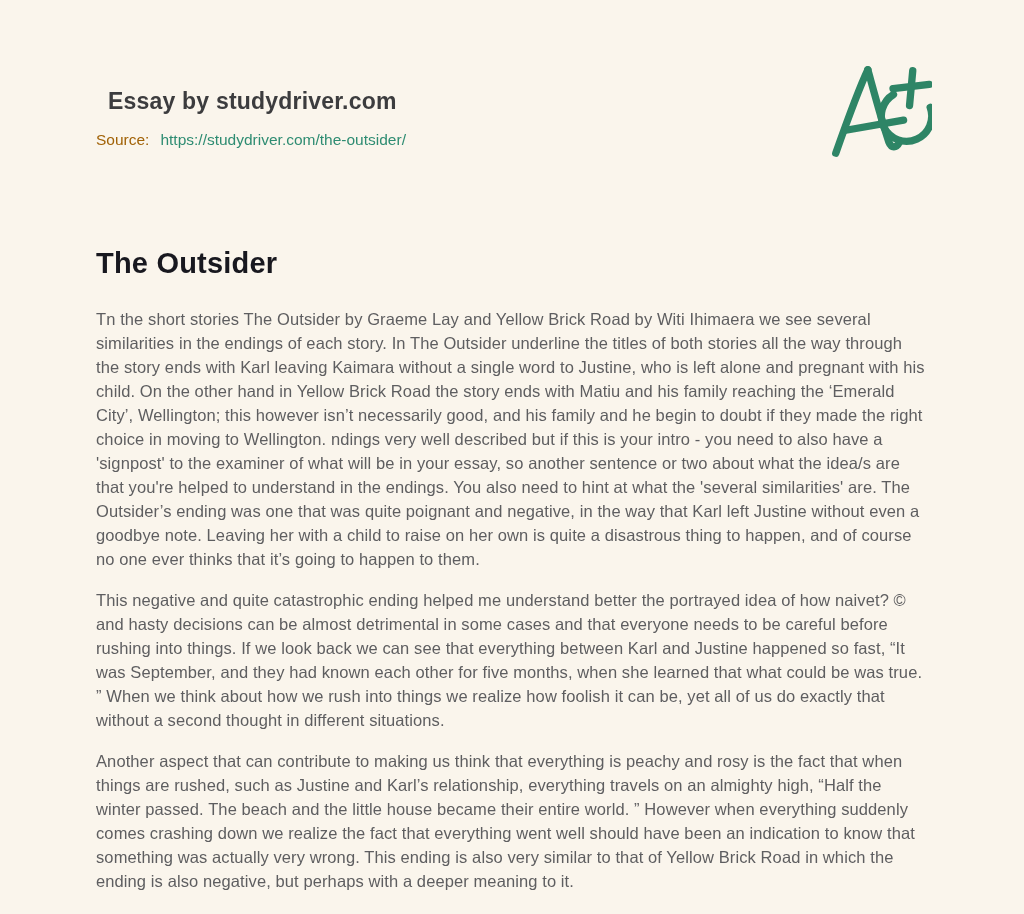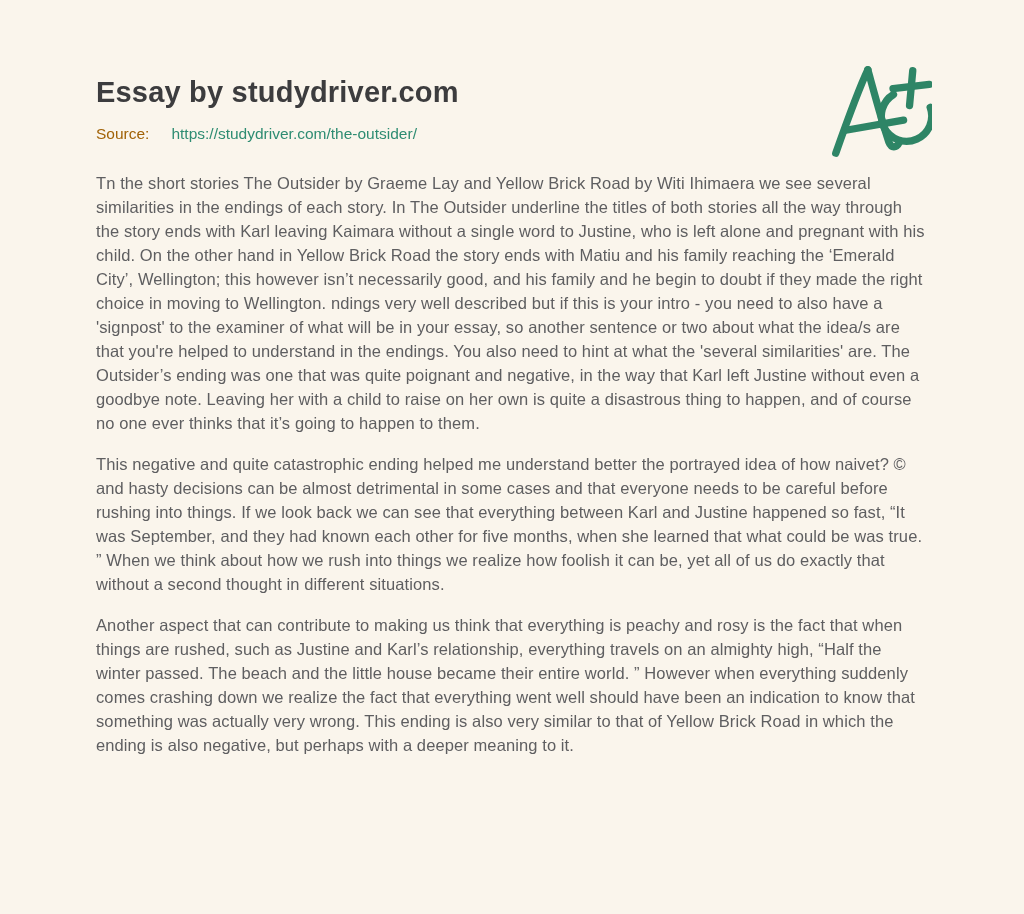--- a/index.html
+++ b/index.html
@@ -11,39 +11,39 @@
     height: 914px;
     margin: 0 auto;
     background: #faf5ec;
     position: relative;
     overflow: hidden;
     font-family: "Liberation Sans", sans-serif;
     padding: 76px 96px 0 96px;
   }
 
   .essay-by {
-    margin: 0;
-    font-size: 29px;
+    margin: 12px;
+    font-size: 23px;
     font-weight: 700;
     color: #3c3c3e;
     letter-spacing: 0.2px;
   }
 
   .source-row {
     margin-top: 15px;
     font-size: 15.5px;
     line-height: 20px;
   }
 
   .source-label { color: #a16207; }
 
   .source-link {
     color: #2e8c72;
     text-decoration: none;
-    margin-left: 22px;
+    margin-left: 11px;
     cursor: pointer;
   }
 
   .logo {
     position: absolute;
     top: 58px;
     right: 92px;
     width: 110px;
     height: 106px;
   }
@@ -90,20 +90,21 @@
 
         <path d="M99 12 L 95.5 50"></path>
 
         <path d="M77.5 31.5 L 117 27"></path>
 
         <path d="M118 52 A 27.5 27.5 0 1 1 78 38"></path>
       </g>
     </svg>
   </div>
 
+  <h2 class="doc-title">The Outsider</h2>
 
   <div class="essay-body">
     <p class="para">Tn the short stories The Outsider by Graeme Lay and Yellow Brick Road by Witi Ihimaera we see several similarities in the endings of each story. In The Outsider underline the titles of both stories all the way through the story ends with Karl leaving Kaimara without a single word to Justine, who is left alone and pregnant with his child. On the other hand in Yellow Brick Road the story ends with Matiu and his family reaching the ‘Emerald City’, Wellington; this however isn’t necessarily good, and his family and he begin to doubt if they made the right choice in moving to Wellington. ndings very well described but if this is your intro - you need to also have a 'signpost' to the examiner of what will be in your essay, so another sentence or two about what the idea/s are that you're helped to understand in the endings. You also need to hint at what the 'several similarities' are. The Outsider’s ending was one that was quite poignant and negative, in the way that Karl left Justine without even a goodbye note. Leaving her with a child to raise on her own is quite a disastrous thing to happen, and of course no one ever thinks that it’s going to happen to them.</p>
     <p class="para">This negative and quite catastrophic ending helped me understand better the portrayed idea of how naivet? © and hasty decisions can be almost detrimental in some cases and that everyone needs to be careful before rushing into things. If we look back we can see that everything between Karl and Justine happened so fast, “It was September, and they had known each other for five months, when she learned that what could be was true. ” When we think about how we rush into things we realize how foolish it can be, yet all of us do exactly that without a second thought in different situations.</p>
     <p class="para">Another aspect that can contribute to making us think that everything is peachy and rosy is the fact that when things are rushed, such as Justine and Karl’s relationship, everything travels on an almighty high, “Half the winter passed. The beach and the little house became their entire world. ” However when everything suddenly comes crashing down we realize the fact that everything went well should have been an indication to know that something was actually very wrong. This ending is also very similar to that of Yellow Brick Road in which the ending is also negative, but perhaps with a deeper meaning to it.</p>
   </div>
 
 </div>
 
 </body></html>

